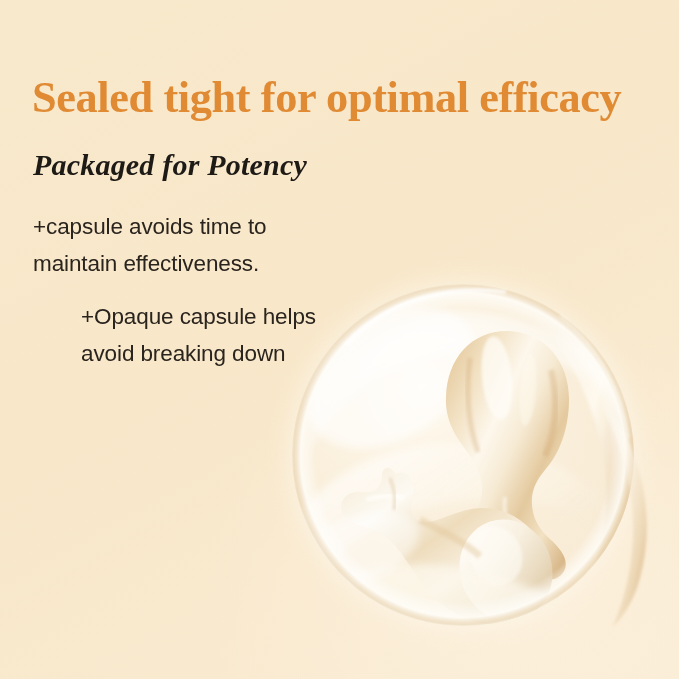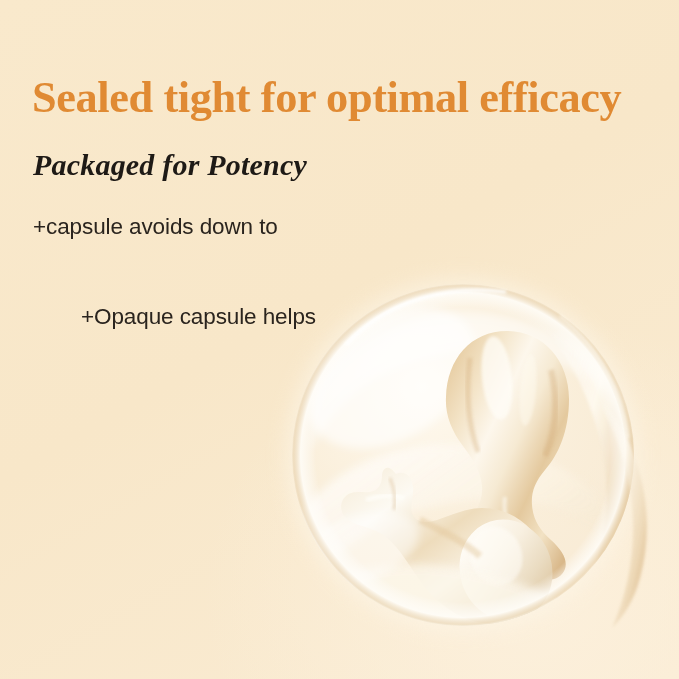--- a/index.html
+++ b/index.html
@@ -238,21 +238,23 @@
     </svg>
   </div>
 
   <div class="text-layer">
 
     <div class="headline">Sealed tight for optimal efficacy</div>
 
     <div class="subhead">Packaged for Potency</div>
 
     <div class="body-block b1">
-      <p>+capsule avoids down to</p>
+      <p>+capsule avoids time to</p>
+      <p>maintain effectiveness.</p>
     </div>
 
     <div class="body-block b2">
       <p>+Opaque capsule helps</p>
+      <p>avoid breaking down</p>
     </div>
 
   </div>
 </div>
 
 </body></html>

